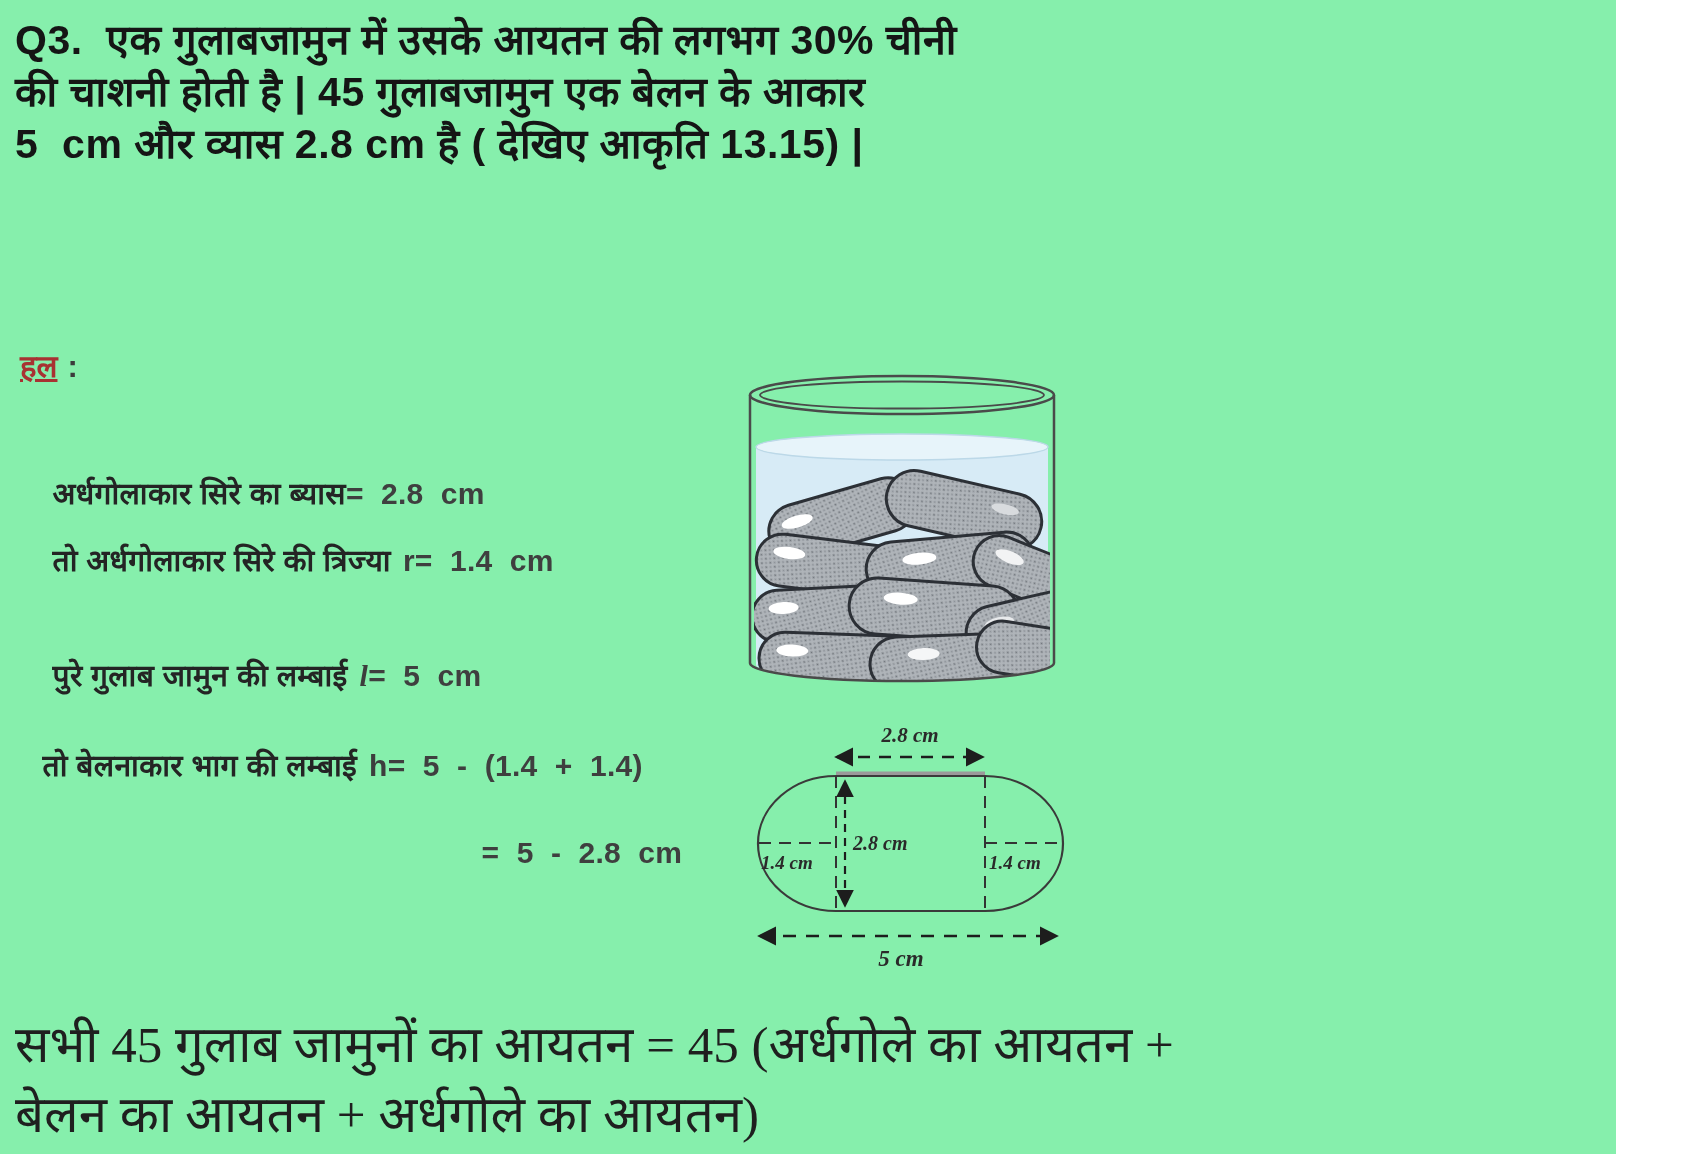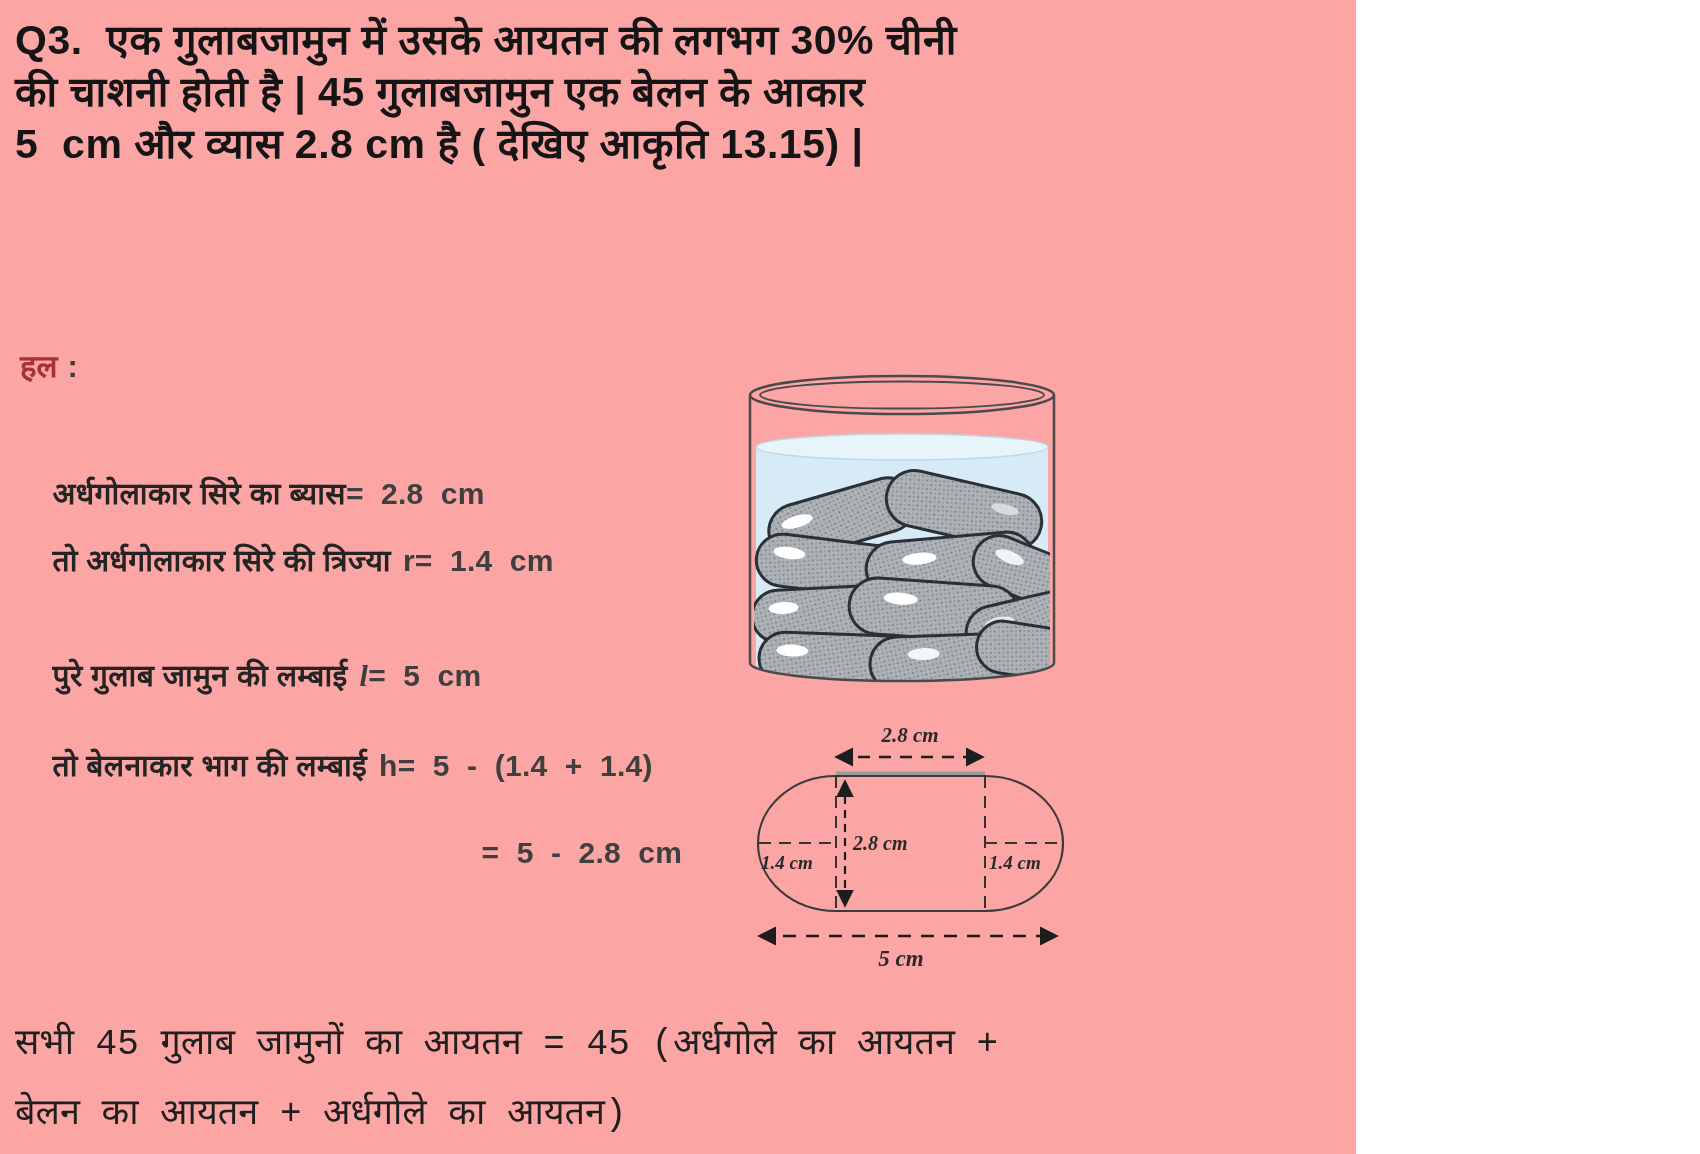--- a/index.html
+++ b/index.html
@@ -1,53 +1,53 @@
 <!DOCTYPE html>
 <html><head>
 <meta charset="utf-8">
 <style>
   html,body{margin:0;padding:0;background:#ffffff;}
   .canvas{
-    position:relative;width:1356px;height:1154px;background:#fca5a5;overflow:hidden;
+    position:relative;width:1616px;height:1154px;background:#86efac;overflow:hidden;
     font-family:"Liberation Sans","DejaVu Sans",sans-serif;color:#1b1b1b;
   }
   
   .question{position:absolute;left:15px;top:14px;width:1070px;}
   .q-line{
     font-size:41px;line-height:52px;font-weight:700;color:#151515;
     white-space:pre;letter-spacing:0.5px;
   }
   
   .sol-heading{position:absolute;left:20px;top:344px;font-size:31px;font-weight:700;}
-  .sol-heading .red{color:#a83232;}
+  .sol-heading .red{color:#a83232;text-decoration:underline;}
   .sol-heading .colon{color:#3c3c3c;margin-left:10px;}
   
   .step{
     position:absolute;font-size:30px;font-weight:600;color:#262626;
     white-space:pre;letter-spacing:0.3px;
   }
   .step .hi{color:#242424;}
   .step .var{font-weight:600;color:#3d3d3d;margin-left:12px;font-family:"Liberation Sans",sans-serif;}
   .step .var.italic{font-style:italic;font-family:"Liberation Serif",serif;}
   .step .math{color:#3f3f3f;font-weight:600;font-family:"Liberation Sans",sans-serif;}
   .step.s0{left:18px;top:438px;}
   .step.s1{left:18px;top:505px;}
   .step.s2{left:18px;top:620px;}
-  .step.s3{left:18px;top:710px;}
+  .step.s3{left:8px;top:710px;}
   .step.s4{left:447px;top:802px;}
   .step.s5{left:447px;top:892px;}
   
   .beaker-wrap{position:absolute;left:742px;top:370px;width:320px;height:330px;}
   .diagram-wrap{position:absolute;left:746px;top:708px;width:344px;height:272px;font-weight:bold;}
   .fig-label{font-family:"Liberation Serif","DejaVu Serif",serif;font-style:italic;fill:#2a2a2a;}
   
   .footer{position:absolute;left:15px;top:1010px;width:1150px;}
   .f-line{
-    font-size:36px;line-height:70px;font-weight:500;color:#1f1f1f;white-space:pre;
-    font-family:Liberation Mono, monospace;
+    font-size:51px;line-height:70px;font-weight:500;color:#1f1f1f;white-space:pre;
+    font-family:Liberation Serif, serif;
   }
 </style>
 </head>
 <body>
 
 <div class="canvas">
 
   <div class="question">
     <div class="q-line">Q3.  एक गुलाबजामुन में उसके आयतन की लगभग 30% चीनी</div>
     <div class="q-line">की चाशनी होती है | 45 गुलाबजामुन एक बेलन के आकार</div>

